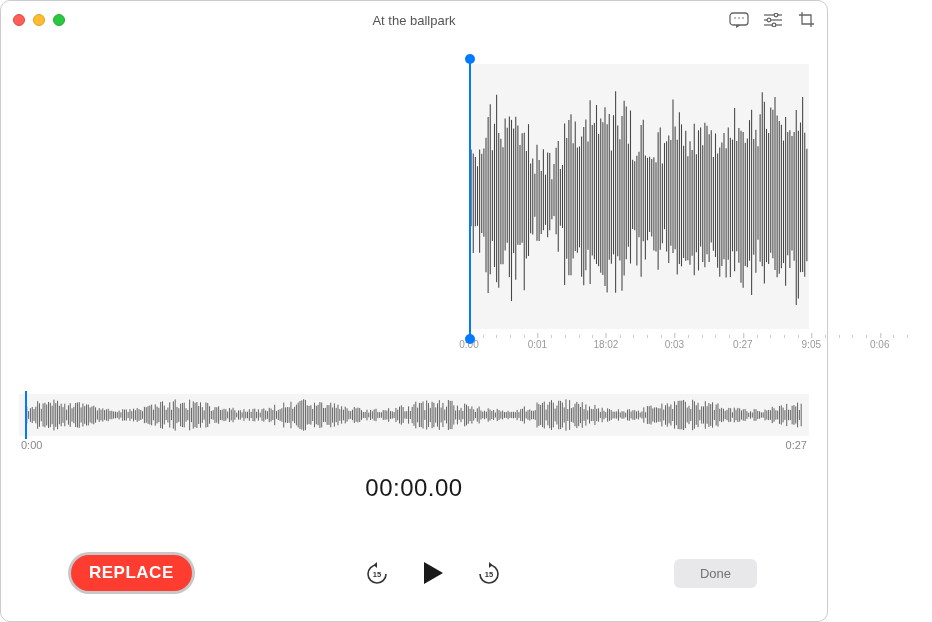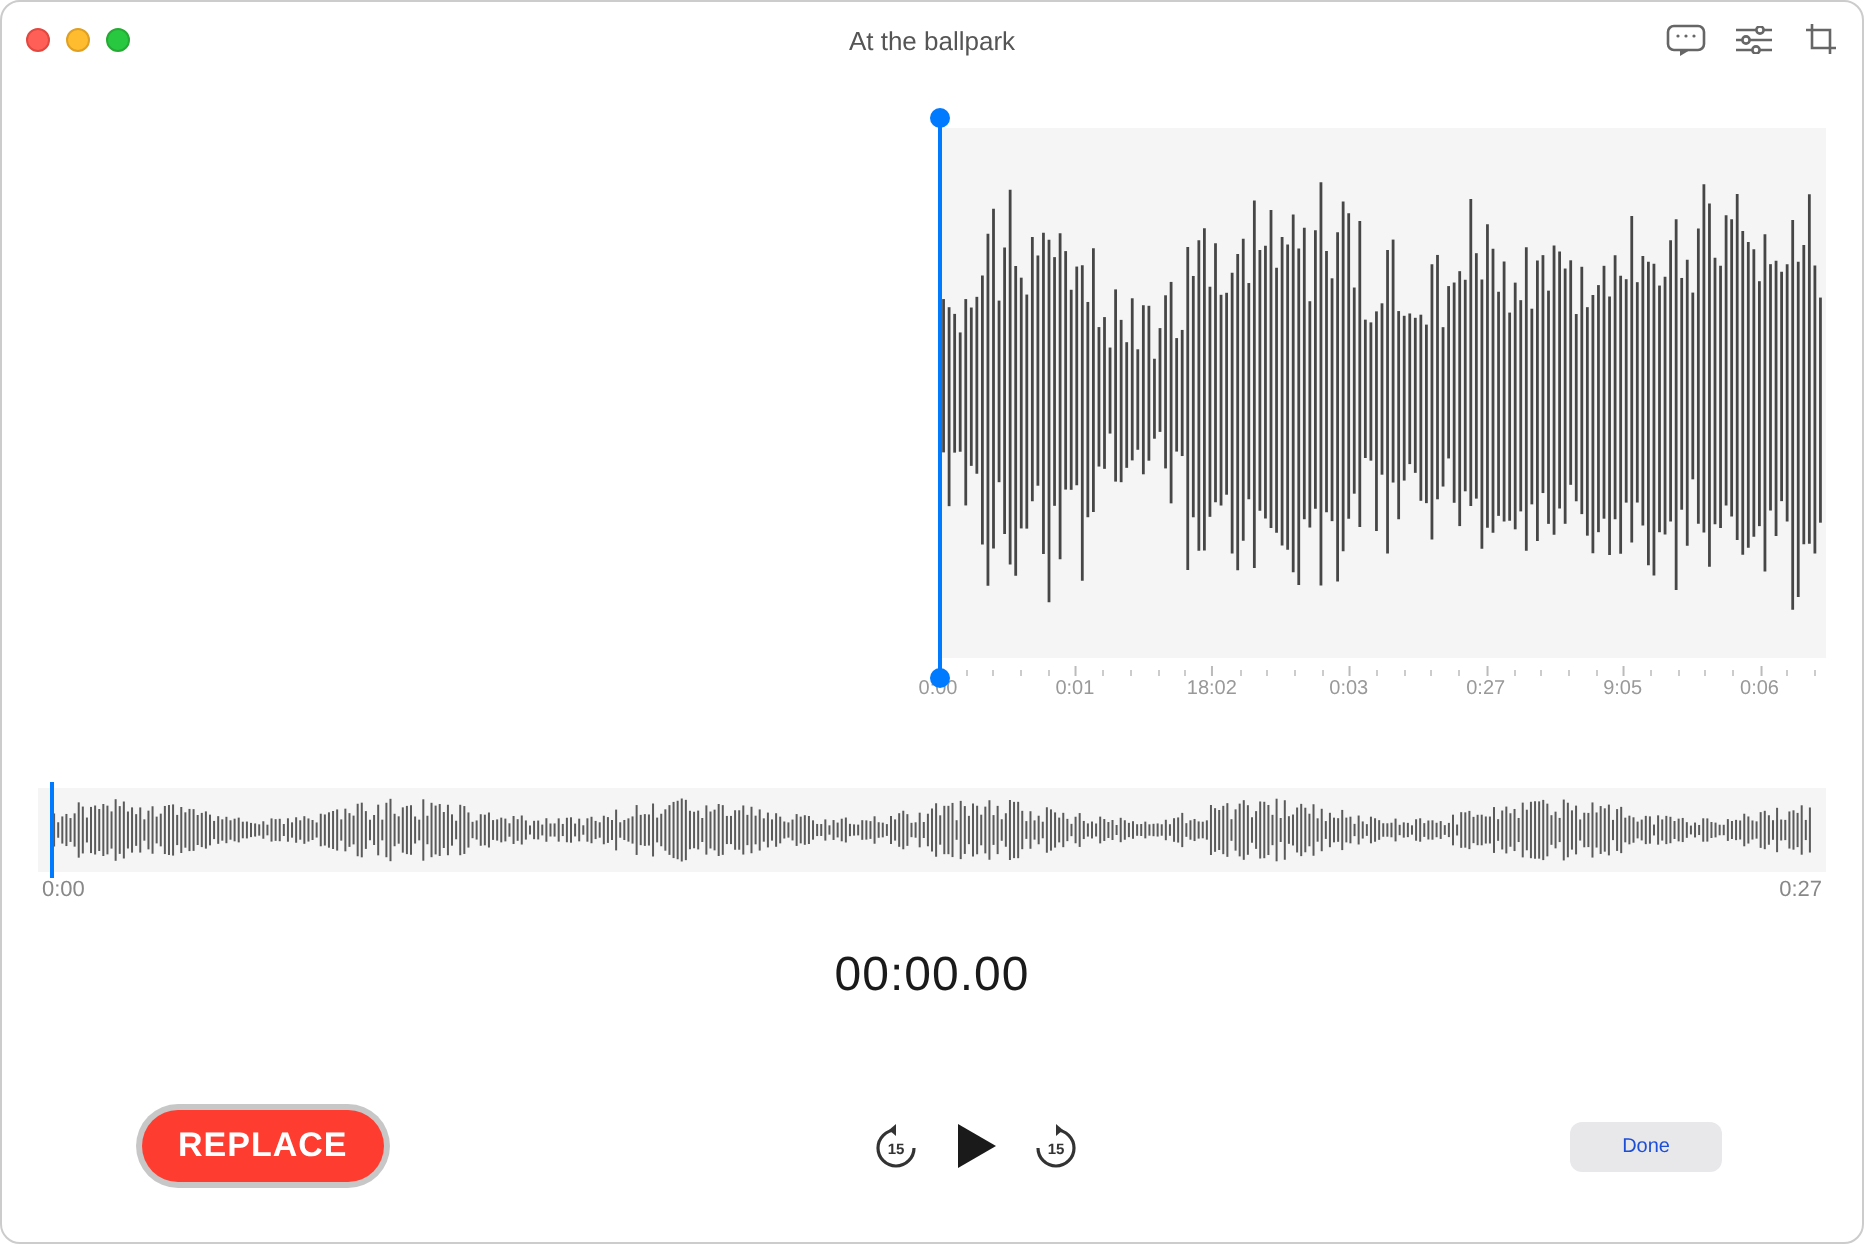--- a/index.html
+++ b/index.html
@@ -4,21 +4,21 @@
   <style>
     * { margin: 0; padding: 0; box-sizing: border-box; }
     body {
       font-family: -apple-system, BlinkMacSystemFont, "Helvetica Neue", sans-serif;
       background: #fff;
       width: 932px;
       height: 622px;
       overflow: hidden;
     }
     .window {
-      width: 932px;
+      width: 828px;
       height: 622px;
       background: #fff;
       border: 1px solid #ccc;
       border-radius: 10px;
       position: relative;
       display: flex;
       flex-direction: column;
     }
     .titlebar {
       height: 38px;
@@ -224,21 +224,21 @@
       border-radius: 18px;
       font-size: 17px;
       font-weight: 700;
       letter-spacing: 0.5px;
       box-shadow: 0 0 0 3px rgba(0,0,0,0.22);
       cursor: pointer;
     }
     .playback-controls {
       display: flex;
       align-items: center;
-      gap: 12px;
+      gap: 28px;
     }
     .skip-btn {
       width: 26px;
       height: 26px;
       display: flex;
       align-items: center;
       justify-content: center;
       cursor: pointer;
       color: #333;
     }
@@ -249,22 +249,22 @@
       align-items: center;
       justify-content: center;
       cursor: pointer;
       color: #1a1a1a;
     }
     .done-btn {
       background: #e8e8ea;
       border: none;
       padding: 7px 26px;
       border-radius: 6px;
-      font-size: 10px;
-      color: #1d4ed8;
+      font-size: 13px;
+      color: #737373;
       cursor: pointer;
     }
 
     svg { display: block; }
   </style>
 </head>
 <body>
 
 <div class="window">
   <div class="titlebar">

